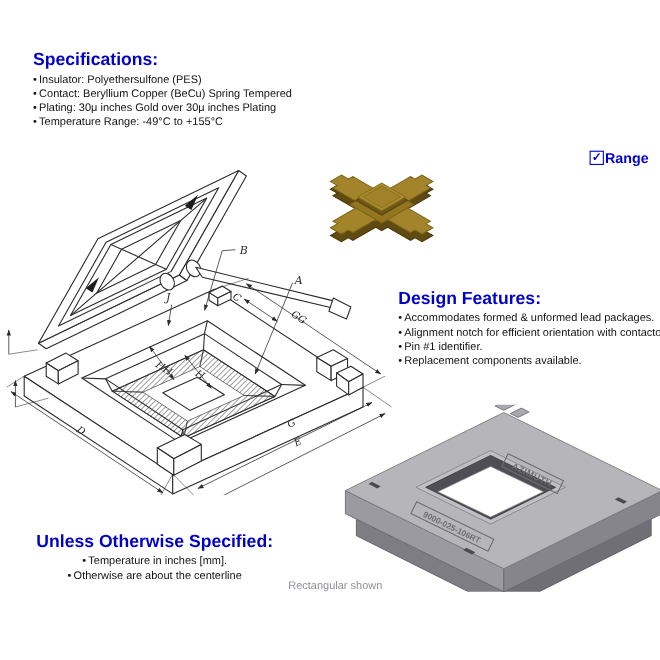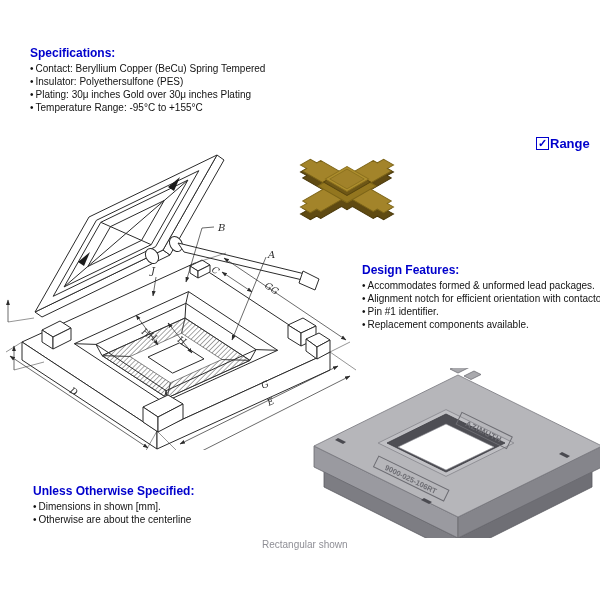--- a/index.html
+++ b/index.html
@@ -2,60 +2,60 @@
 <html><head>
 <meta charset="utf-8">
 <style>
   html,body{margin:0;padding:0;}
   body{
     width:600px;height:600px;position:relative;background:#ffffff;
     font-family:"Liberation Sans", sans-serif;color:#111;overflow:hidden;
   }
   .textblock{position:absolute;}
   .blue-heading{
-    color:#0000cc;font-weight:bold;font-size:12px;margin:0 0 2px 0;
+    color:#0000cc;font-weight:bold;font-size:16px;margin:0 0 2px 0;
   }
   .bullet{
     font-size:10px;line-height:13px;color:#121212;white-space:nowrap;
   }
   .bullet::before{content:"•";margin-right:2px;}
   #spec-block{left:30px;top:46px;}
   #design-block{left:362px;top:263px;}
-  #notes-block{left:33px;top:484px;}
+  #notes-block{left:33px;top:484px;text-align:center;}
   #rohs{
     position:absolute;left:536px;top:136px;display:flex;align-items:center;
     color:#0000cc;font-weight:bold;font-size:13px;
   }
   #rohs .box{
     display:inline-flex;align-items:center;justify-content:center;
     width:11px;height:11px;border:1.6px solid #0000cc;margin-right:1px;
     font-size:11px;line-height:11px;font-weight:bold;
   }
   #caption{
-    position:absolute;left:262px;top:527px;font-size:10px;color:#8f8f96;margin-top:12px;
+    position:absolute;left:262px;top:527px;font-size:10px;color:#8f8f96;
   }
   svg{position:absolute;}
   .ln{fill:none;stroke:#2b2b2b;stroke-width:1;stroke-linejoin:round;}
   .lnw{fill:#ffffff;stroke:#2b2b2b;stroke-width:1;stroke-linejoin:round;}
   .dim{fill:none;stroke:#2b2b2b;stroke-width:0.7;}
   .ext{fill:none;stroke:#2b2b2b;stroke-width:0.5;}
   .dimlabel{
     font-family:"DejaVu Serif", serif;font-style:italic;font-size:10px;fill:#2b2b2b;
   }
   .dimlabel.small{font-size:9px;}
 </style>
 </head>
 <body>
 
 <div id="spec-block" class="textblock">
   <div class="blue-heading">Specifications:</div>
+  <div class="bullet">Insulator: Polyethersulfone (PES)</div>
   <div class="bullet">Contact: Beryllium Copper (BeCu) Spring Tempered</div>
-  <div class="bullet">Insulator: Polyethersulfone (PES)</div>
   <div class="bullet">Plating: 30μ inches Gold over 30μ inches Plating</div>
-  <div class="bullet">Temperature Range: -95°C to +155°C</div>
+  <div class="bullet">Temperature Range: -49°C to +155°C</div>
 </div>
 
 <div id="rohs">
   <span class="box">✓</span>
   <span>Range</span>
 </div>
 
 <svg style="left:250px;top:128px" width="195" height="122" viewBox="0 0 195 122">
 
   <g transform="translate(0,7)">
@@ -202,21 +202,21 @@
 <div id="design-block" class="textblock">
   <div class="blue-heading">Design Features:</div>
   <div class="bullet">Accommodates formed &amp; unformed lead packages.</div>
   <div class="bullet">Alignment notch for efficient orientation with contactor</div>
   <div class="bullet">Pin #1 identifier.</div>
   <div class="bullet">Replacement components available.</div>
 </div>
 
 <div id="notes-block" class="textblock">
   <div class="blue-heading">Unless Otherwise Specified:</div>
-  <div class="bullet">Dimensions in shown [mm].</div>
+  <div class="bullet">Temperature in inches [mm].</div>
   <div class="bullet">Otherwise are about the centerline</div>
 </div>
 
 <svg style="left:300px;top:368px" width="300" height="170" viewBox="0 0 300 170">
   <g transform="translate(158,78)">
 
     <polygon points="-134,25 0,92 0,108 -134,41" fill="#7d7d83" stroke="#5c5c62" stroke-width="0.8"></polygon>
     <polygon points="0,92 134,25 134,41 0,108" fill="#6f6f75" stroke="#5c5c62" stroke-width="0.8"></polygon>
 
     <polygon points="-144,0 0,71 0,92 -144,21" fill="#9a9aa0" stroke="#6a6a70" stroke-width="0.8"></polygon>

